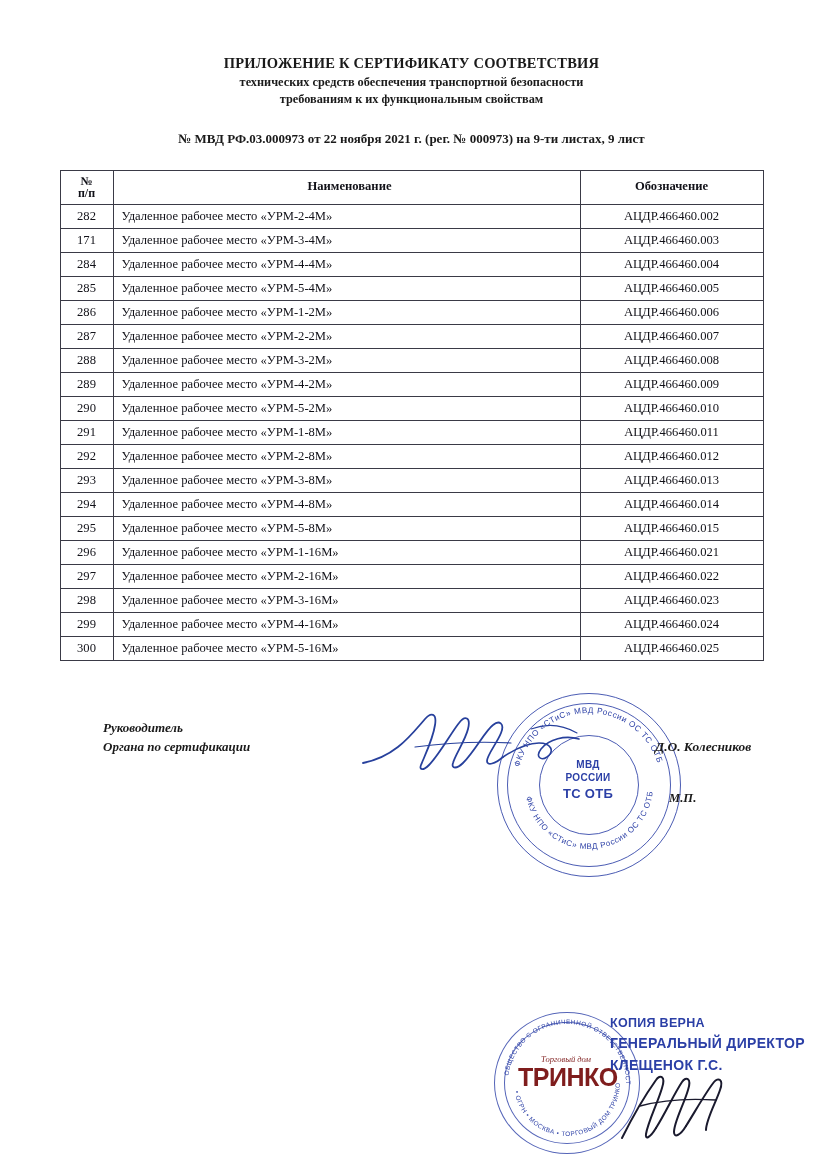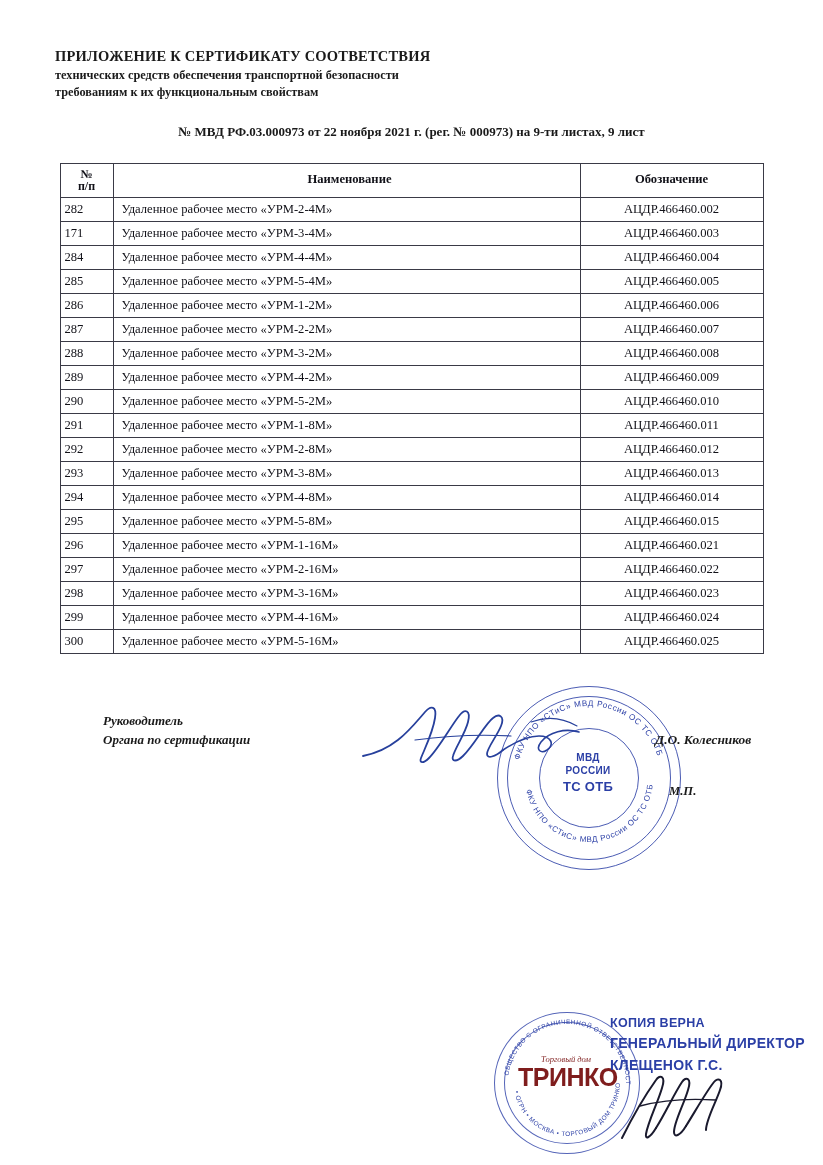--- a/index.html
+++ b/index.html
@@ -16,21 +16,22 @@
     overflow: hidden;
   }
   .page {
     position: relative;
     width: 823px;
     height: 1165px;
     box-sizing: border-box;
     padding: 38px 55px 0 55px;
   }
   .title-block {
-    margin-top: 10px;
+    text-align: center;
+    margin-top: 17px;
   }
   .title-line1 {
     font-weight: bold;
     font-size: 14.5px;
     letter-spacing: 0.2px;
   }
   .title-line2 {
     font-weight: bold;
     font-size: 12.3px;
     margin-top: 3px;
@@ -60,21 +61,21 @@
   table.reg th {
     font-weight: bold;
     text-align: center;
     padding: 4px 2px 5px 2px;
     line-height: 1.05;
   }
   table.reg td {
     padding: 2px 4px 3px 4px;
     height: 18px;
   }
-  .col-num { width: 48px; text-align: left; }
+  .col-num { width: 48px; text-align: center; }
   .col-name { width: 456px; text-align: left; padding-left: 8px !important; margin-left: 28px; }
   .col-desig { width: 178px; text-align: center; }
   .th-num { font-size: 12px; line-height: 1.0; }
 
   .sign-block {
     margin-top: 58px;
     position: relative;
     height: 150px;
   }
   .sign-role {

